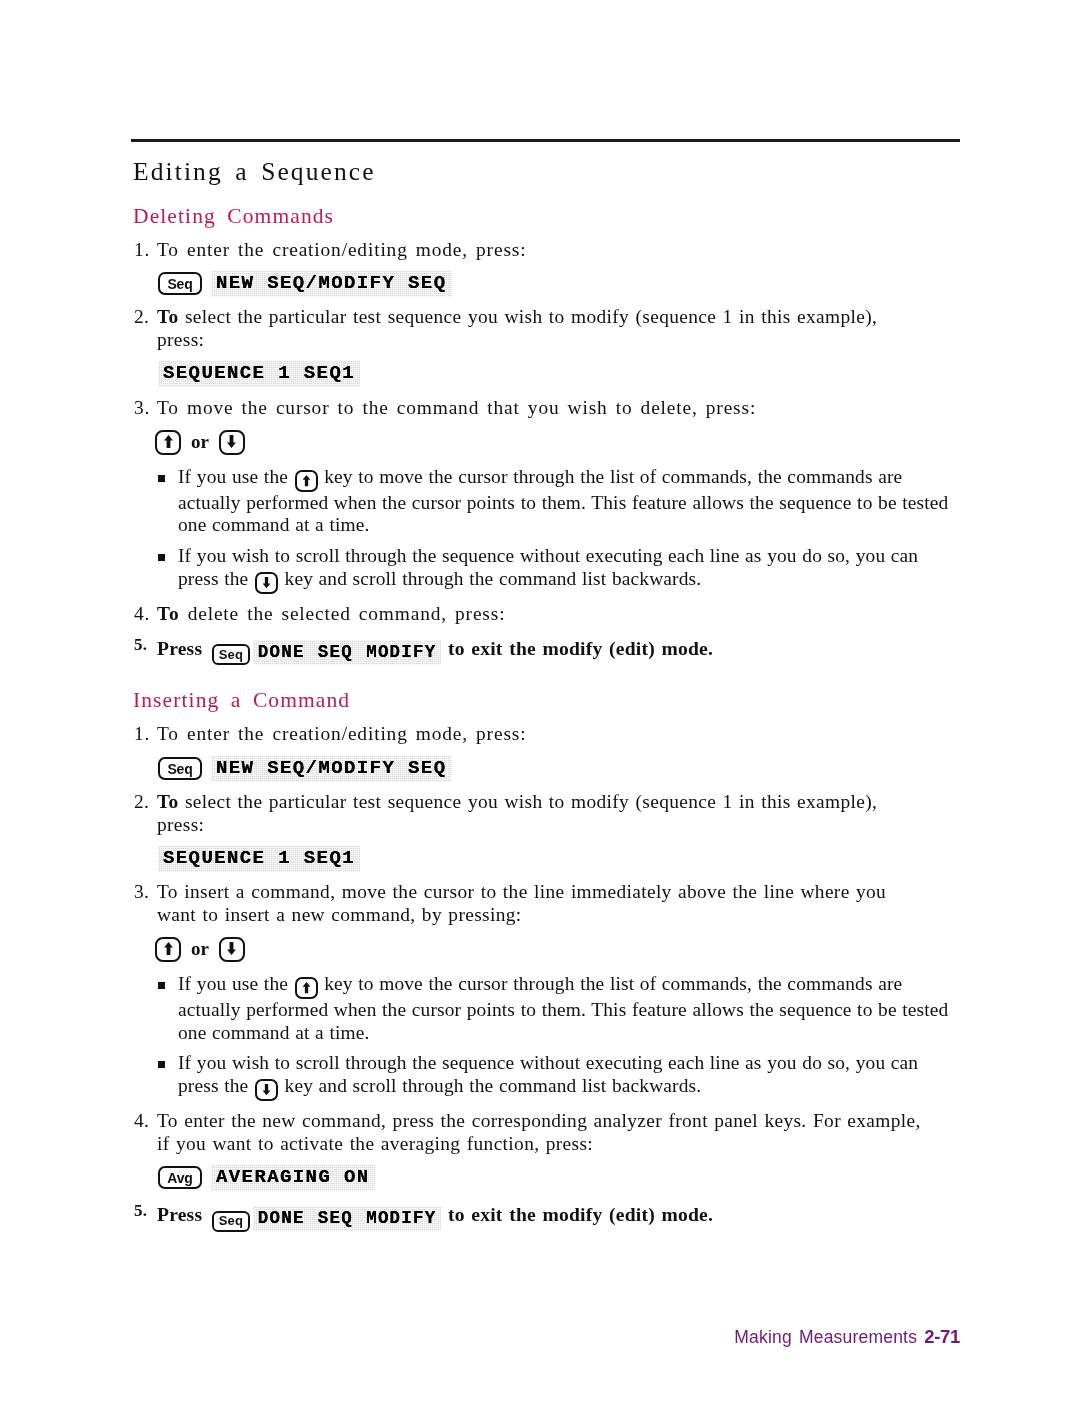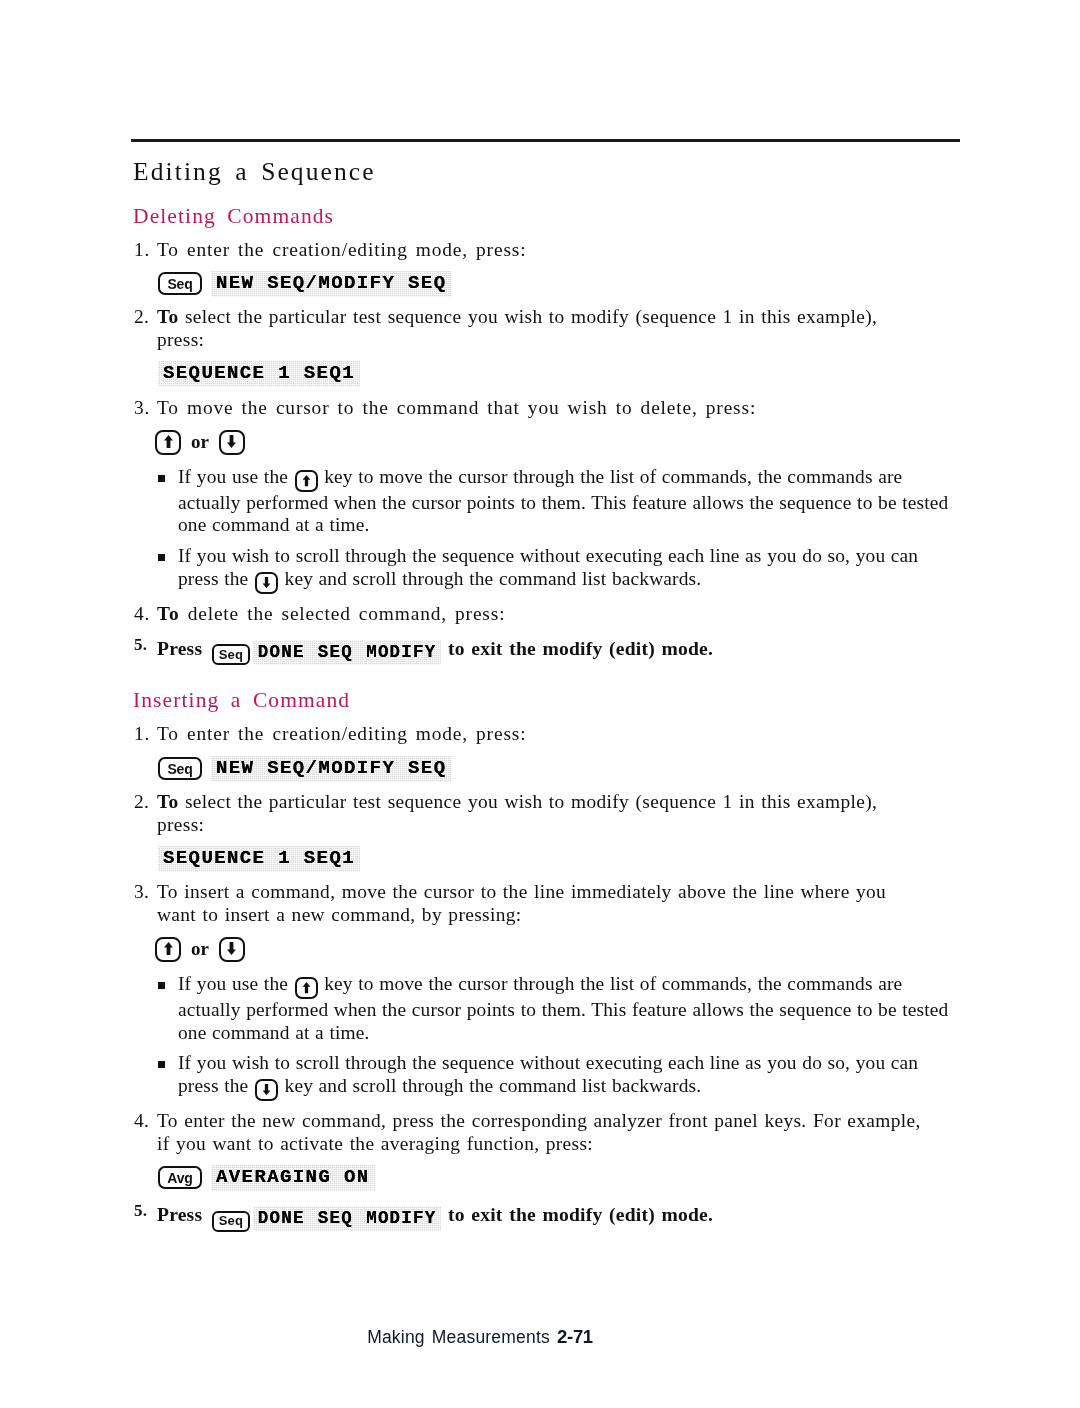--- a/index.html
+++ b/index.html
@@ -221,24 +221,24 @@
     font-family: "Liberation Serif", serif;
     padding: 0 1px;
   }
 
   
   .footer {
     position: absolute;
     left: 0;
     top: 1326px;
     width: 960px;
-    text-align: center;
+    text-align: right;
     font-family: "Liberation Sans", "DejaVu Sans", sans-serif;
     font-size: 17.5px;
-    color: #0f172a;
+    color: #701a75;
     letter-spacing: 0.2px;
     word-spacing: 2px;
   }
   .footer .pg {
     font-weight: bold;
     font-size: 18.5px;
     letter-spacing: -0.3px;
   }
 </style>
 </head>

